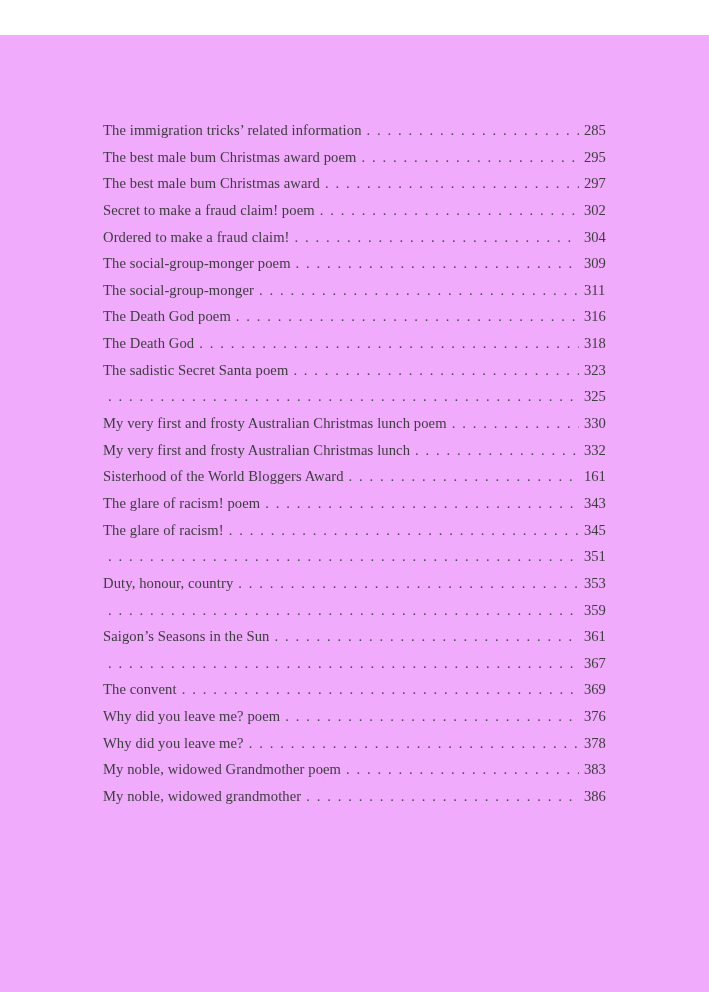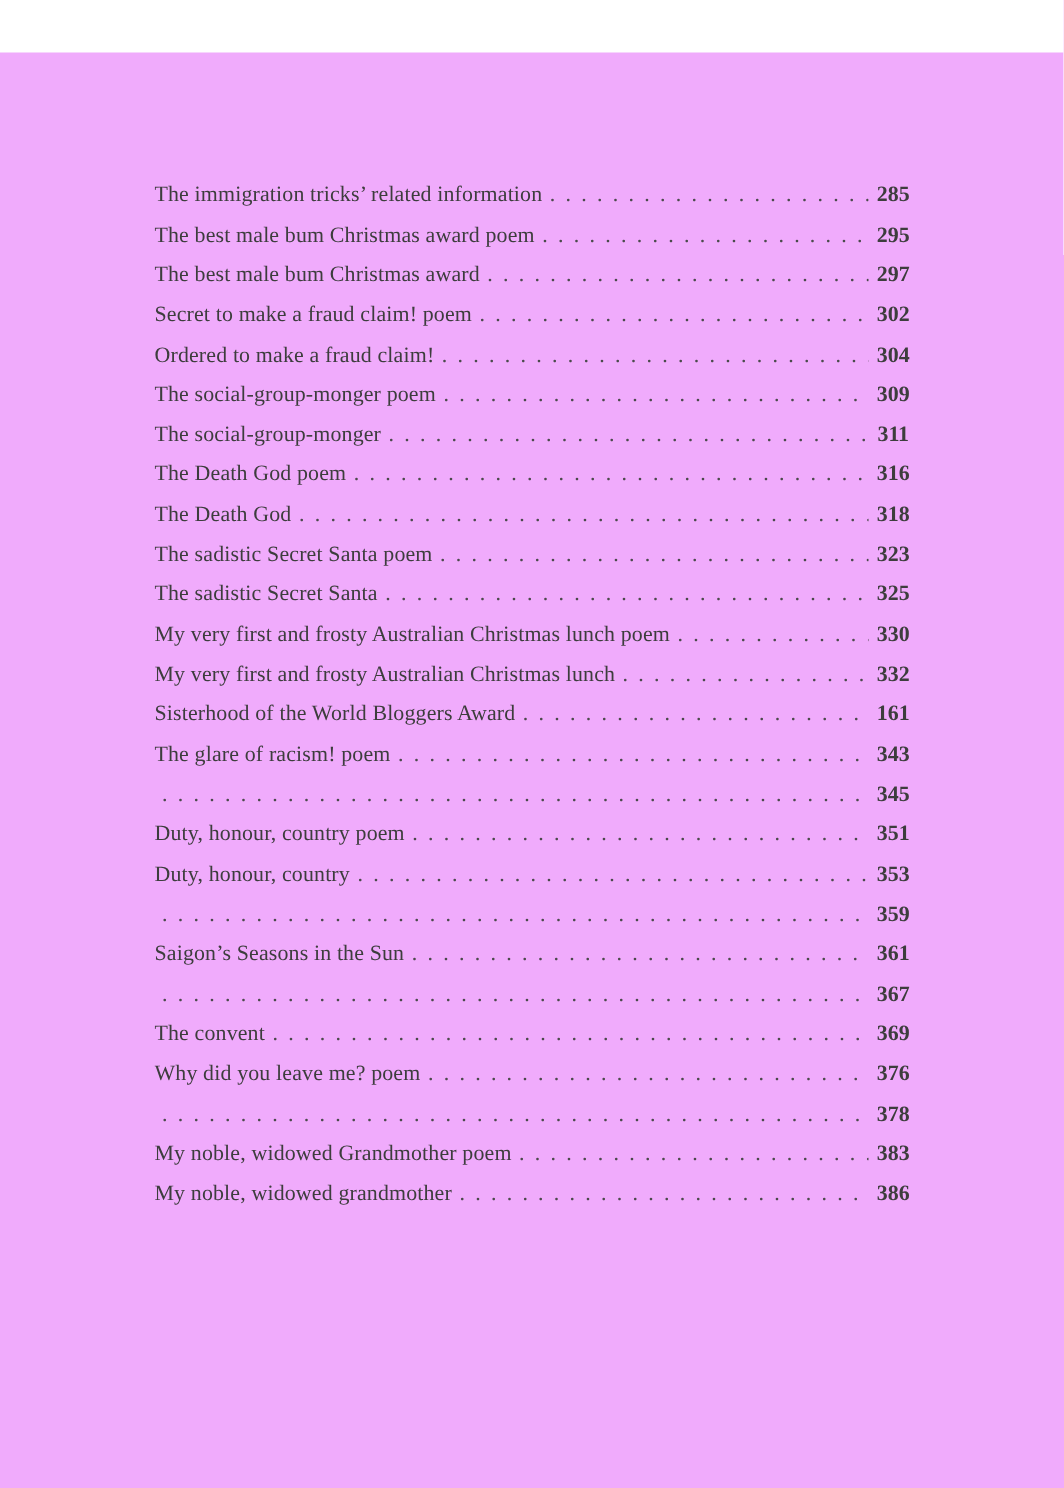--- a/index.html
+++ b/index.html
@@ -43,22 +43,21 @@
     white-space: nowrap;
     text-align: right;
     letter-spacing: 1.6px;
     padding-left: 5px;
     color: #4a4a4a;
   }
   .toc-page {
     flex: 0 0 auto;
     min-width: 23px;
     margin-left: 5px;
-    text-align: center;
-    font-weight: bold;
+    text-align: left;
   }
 </style>
 </head>
 <body>
 
 <div class="page">
   <div class="toc">
       <div class="toc-row">
         <span class="toc-title">The immigration tricks’ related information</span>
         <span class="toc-leader">. . . . . . . . . . . . . . . . . . . . . . . . . . . . . . . . . . . . . . . . . . . . . . . . . . . . . . . . . . . . . . . . . . . . . .</span>
@@ -103,21 +102,20 @@
         <span class="toc-title">The Death God</span>
         <span class="toc-leader">. . . . . . . . . . . . . . . . . . . . . . . . . . . . . . . . . . . . . . . . . . . . . . . . . . . . . . . . . . . . . . . . . . . . . .</span>
         <span class="toc-page">318</span>
       </div>
       <div class="toc-row">
         <span class="toc-title">The sadistic Secret Santa poem</span>
         <span class="toc-leader">. . . . . . . . . . . . . . . . . . . . . . . . . . . . . . . . . . . . . . . . . . . . . . . . . . . . . . . . . . . . . . . . . . . . . .</span>
         <span class="toc-page">323</span>
       </div>
       <div class="toc-row">
-        <span class="toc-title">The sadistic Secret Santa</span>
         <span class="toc-leader">. . . . . . . . . . . . . . . . . . . . . . . . . . . . . . . . . . . . . . . . . . . . . . . . . . . . . . . . . . . . . . . . . . . . . .</span>
         <span class="toc-page">325</span>
       </div>
       <div class="toc-row">
         <span class="toc-title">My very first and frosty Australian Christmas lunch poem</span>
         <span class="toc-leader">. . . . . . . . . . . . . . . . . . . . . . . . . . . . . . . . . . . . . . . . . . . . . . . . . . . . . . . . . . . . . . . . . . . . . .</span>
         <span class="toc-page">330</span>
       </div>
       <div class="toc-row">
         <span class="toc-title">My very first and frosty Australian Christmas lunch</span>
@@ -128,25 +126,25 @@
         <span class="toc-title">Sisterhood of the World Bloggers Award</span>
         <span class="toc-leader">. . . . . . . . . . . . . . . . . . . . . . . . . . . . . . . . . . . . . . . . . . . . . . . . . . . . . . . . . . . . . . . . . . . . . .</span>
         <span class="toc-page">161</span>
       </div>
       <div class="toc-row">
         <span class="toc-title">The glare of racism! poem</span>
         <span class="toc-leader">. . . . . . . . . . . . . . . . . . . . . . . . . . . . . . . . . . . . . . . . . . . . . . . . . . . . . . . . . . . . . . . . . . . . . .</span>
         <span class="toc-page">343</span>
       </div>
       <div class="toc-row">
+        <span class="toc-title">The glare of racism!</span>
         <span class="toc-leader">. . . . . . . . . . . . . . . . . . . . . . . . . . . . . . . . . . . . . . . . . . . . . . . . . . . . . . . . . . . . . . . . . . . . . .</span>
         <span class="toc-page">345</span>
       </div>
       <div class="toc-row">
-        <span class="toc-title">Duty, honour, country poem</span>
         <span class="toc-leader">. . . . . . . . . . . . . . . . . . . . . . . . . . . . . . . . . . . . . . . . . . . . . . . . . . . . . . . . . . . . . . . . . . . . . .</span>
         <span class="toc-page">351</span>
       </div>
       <div class="toc-row">
         <span class="toc-title">Duty, honour, country</span>
         <span class="toc-leader">. . . . . . . . . . . . . . . . . . . . . . . . . . . . . . . . . . . . . . . . . . . . . . . . . . . . . . . . . . . . . . . . . . . . . .</span>
         <span class="toc-page">353</span>
       </div>
       <div class="toc-row">
         <span class="toc-leader">. . . . . . . . . . . . . . . . . . . . . . . . . . . . . . . . . . . . . . . . . . . . . . . . . . . . . . . . . . . . . . . . . . . . . .</span>
@@ -165,20 +163,21 @@
         <span class="toc-title">The convent</span>
         <span class="toc-leader">. . . . . . . . . . . . . . . . . . . . . . . . . . . . . . . . . . . . . . . . . . . . . . . . . . . . . . . . . . . . . . . . . . . . . .</span>
         <span class="toc-page">369</span>
       </div>
       <div class="toc-row">
         <span class="toc-title">Why did you leave me? poem</span>
         <span class="toc-leader">. . . . . . . . . . . . . . . . . . . . . . . . . . . . . . . . . . . . . . . . . . . . . . . . . . . . . . . . . . . . . . . . . . . . . .</span>
         <span class="toc-page">376</span>
       </div>
       <div class="toc-row">
+        <span class="toc-title">Why did you leave me?</span>
         <span class="toc-leader">. . . . . . . . . . . . . . . . . . . . . . . . . . . . . . . . . . . . . . . . . . . . . . . . . . . . . . . . . . . . . . . . . . . . . .</span>
         <span class="toc-page">378</span>
       </div>
       <div class="toc-row">
         <span class="toc-title">My noble, widowed Grandmother poem</span>
         <span class="toc-leader">. . . . . . . . . . . . . . . . . . . . . . . . . . . . . . . . . . . . . . . . . . . . . . . . . . . . . . . . . . . . . . . . . . . . . .</span>
         <span class="toc-page">383</span>
       </div>
       <div class="toc-row">
         <span class="toc-title">My noble, widowed grandmother</span>

